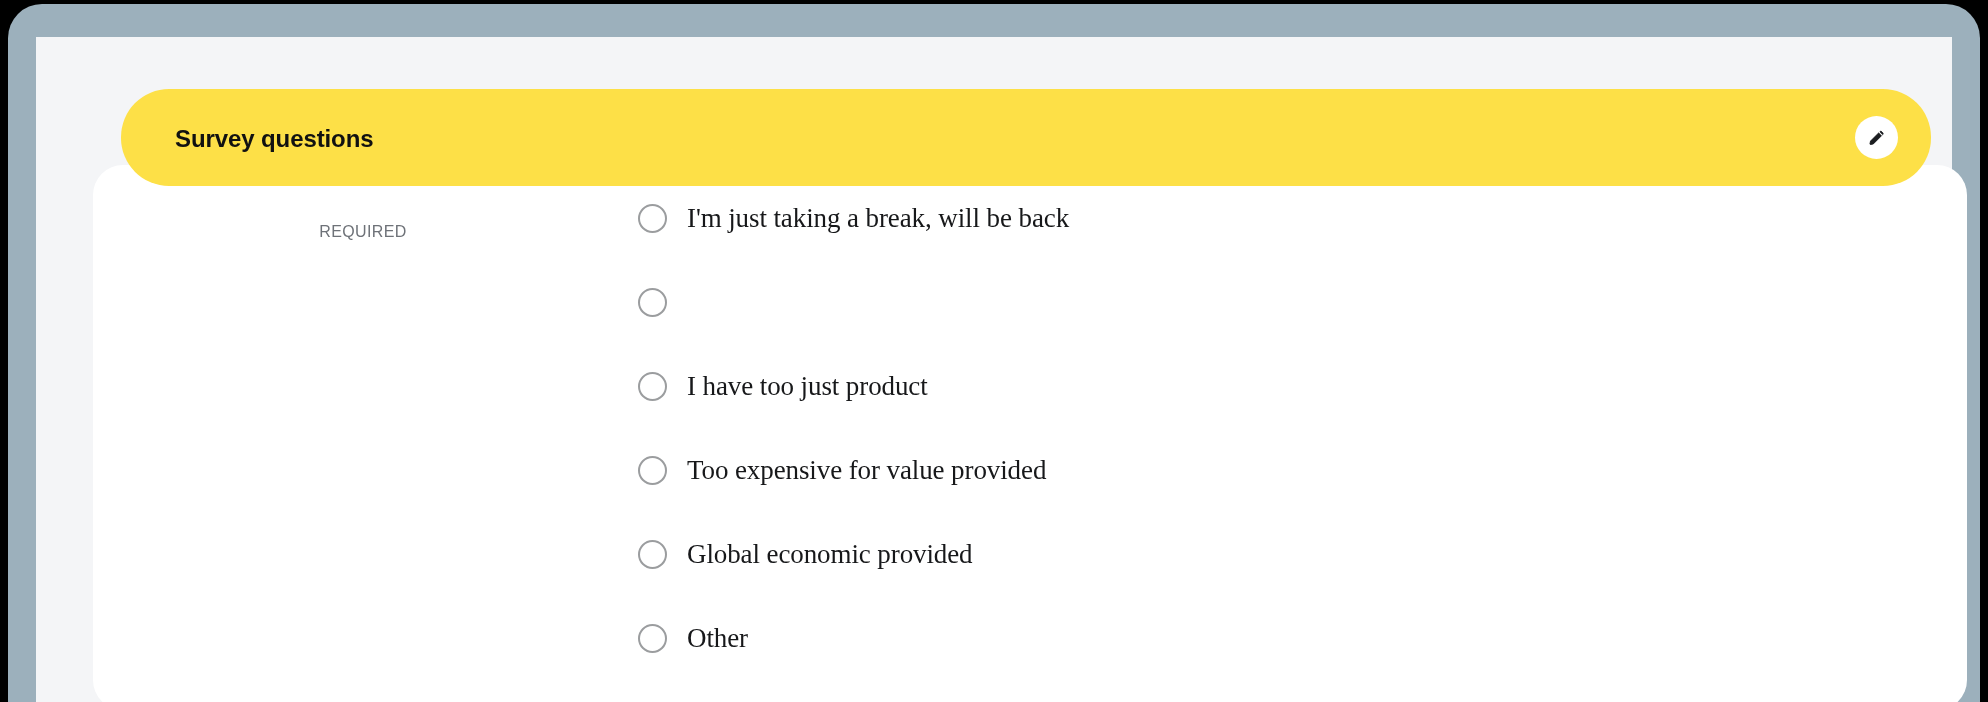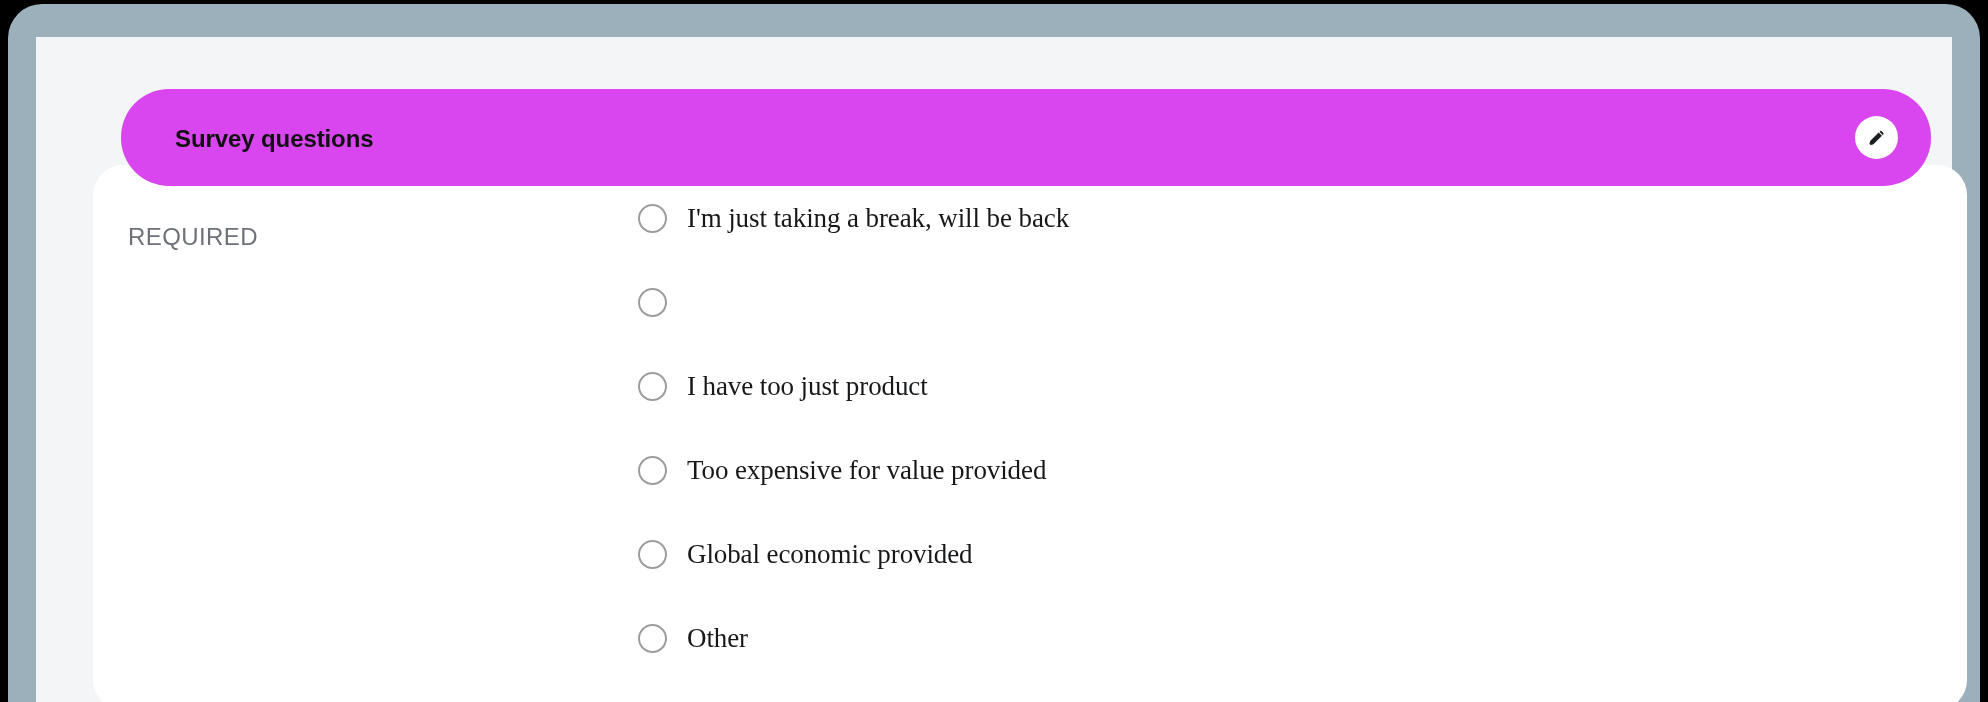--- a/index.html
+++ b/index.html
@@ -44,21 +44,21 @@
     border-radius: 30px;
   }
 
   
   #survey-header {
     position: absolute;
     left: 85px;
     top: 52px;
     width: 1810px;
     height: 97px;
-    background: #d946ef;
+    background: #fde047;
     border-radius: 48px;
     z-index: 4;
   }
 
   #survey-header-title {
     position: absolute;
     left: 54px;
     top: 36px;
     font-size: 24px;
     font-weight: bold;
@@ -105,23 +105,24 @@
   #question-title {
     font-size: 30px;
     font-weight: normal;
     color: #17181a;
     line-height: 1.15;
     letter-spacing: -0.2px;
   }
 
   #question-required {
     margin-top: 9px;
-    font-size: 24px;
+    font-size: 16px;
     color: #6e7278;
     letter-spacing: 0.4px;
+    text-align: center;
   }
 
   
   #options-list {
     position: absolute;
     left: 545px;
     top: 20px;
     width: 1200px;
   }
 

